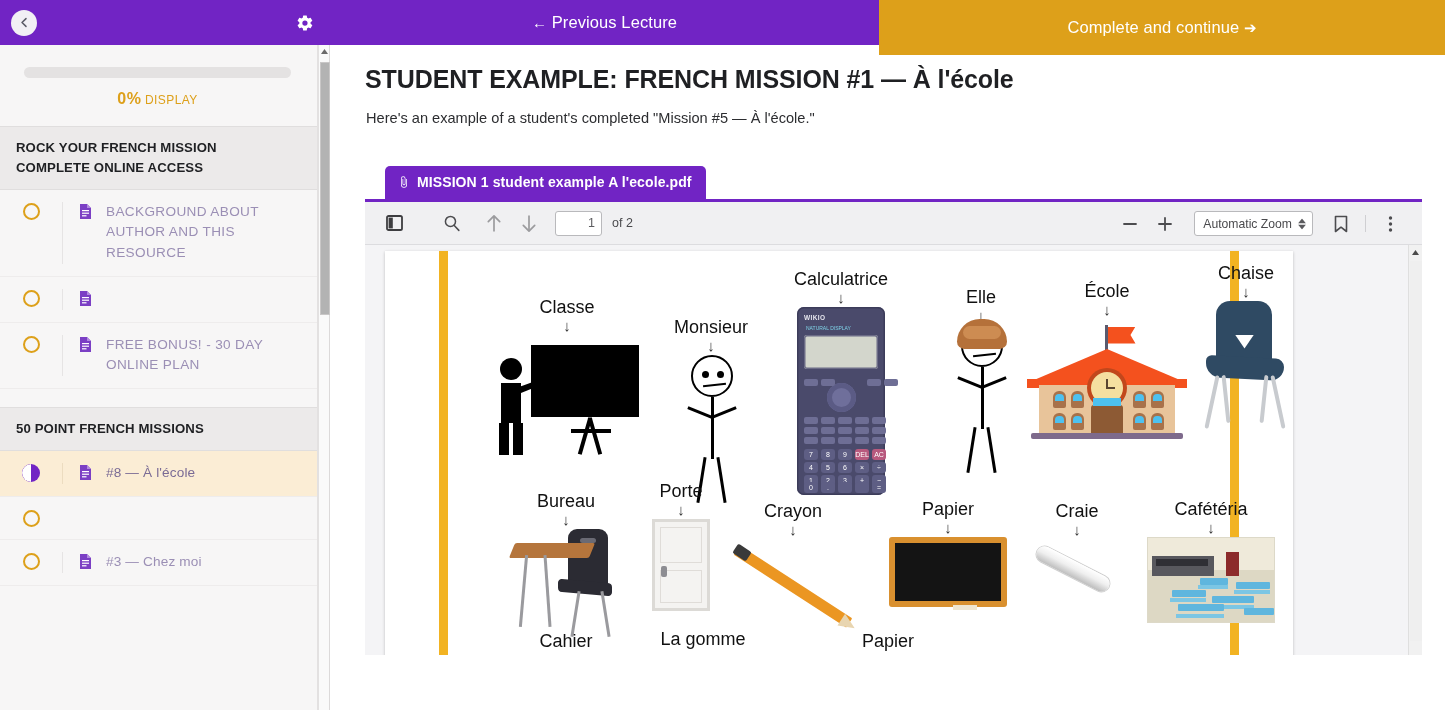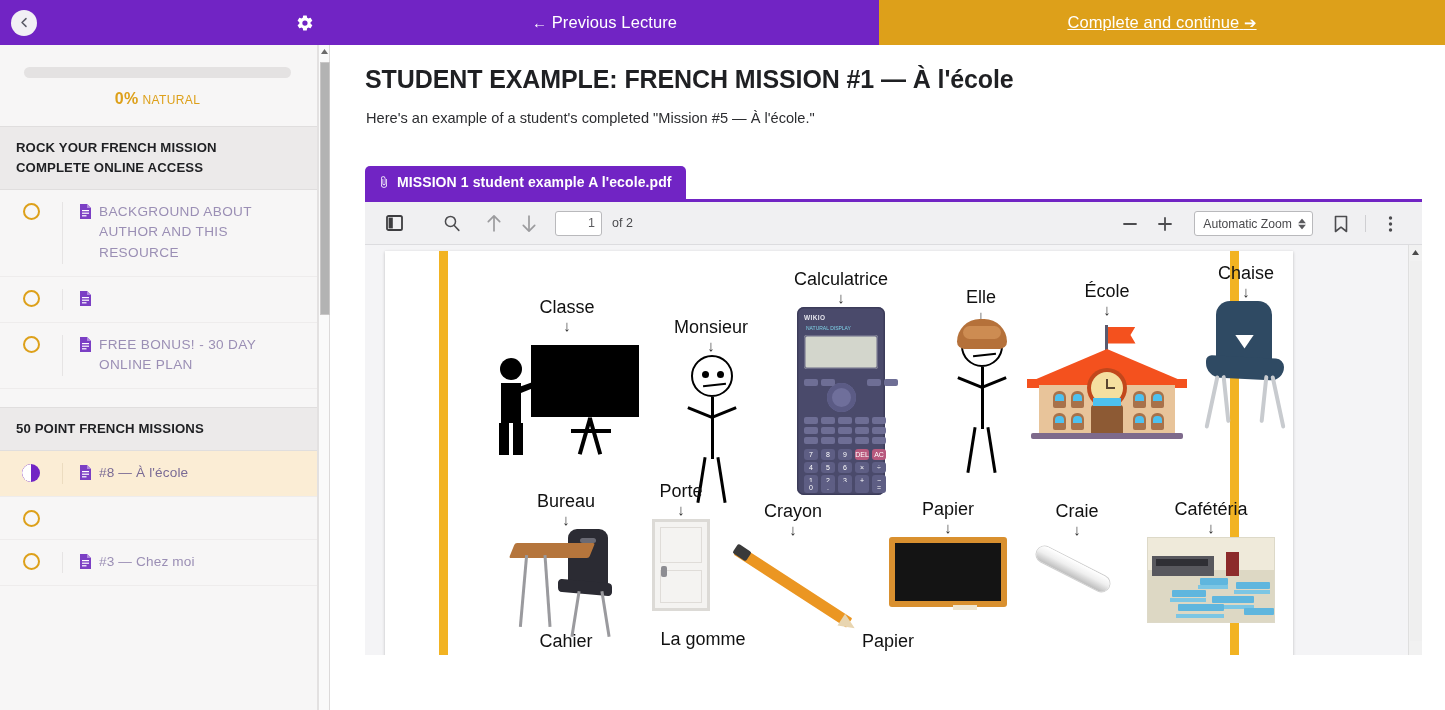--- a/index.html
+++ b/index.html
@@ -34,26 +34,25 @@
   .back-btn svg { display: block; }
   .gear-btn { display: flex; align-items: center; cursor: pointer; }
   .topbar-prev {
     flex: 0 0 549px; height: 45px;
     background: #7124c4; color: #fff;
     display: flex; align-items: center; justify-content: center;
     font-size: 16.5px; cursor: pointer;
     letter-spacing: .1px;
   }
   .topbar-next {
-    flex: 1; height: 45px;
+    flex: 1; height: 55px;
     background: #dda01a; color: #fff;
     display: flex; align-items: center; justify-content: center;
     font-size: 16.5px; cursor: pointer;
     letter-spacing: .1px;
-    text-decoration: underline;
   }
   .arrow-glyph { font-size: 15px; }
 
   
   .sidebar {
     position: absolute; top: 45px; left: 0;
     width: 318px; height: 665px;
     background: #f7f6f6;
     overflow: hidden;
     border-right: 1px solid #e3e1e1;
@@ -109,21 +108,21 @@
     background: #7124c4;
     position: relative; overflow: hidden;
   }
   .half::after {
     content: ""; position: absolute;
     left: 0; top: 0; width: 9px; height: 18px;
     background: #fff;
     border-top-left-radius: 9px; border-bottom-left-radius: 9px;
   }
   .lesson-body {
-    flex: 1; display: flex; align-items: flex-start; gap: 7px;
+    flex: 1; display: flex; align-items: flex-start; gap: 14px;
     padding-left: 16px;
     border-left: 1px solid #e6e4e4;
     min-height: 20px;
   }
   .lesson.active .lesson-body { border-left-color: #ecdcc0; }
   .doc-icon { flex: 0 0 13px; padding-top: 2px; }
   .lesson-label {
     font-size: 13.6px; color: #9b8fb5;
     line-height: 1.52; letter-spacing: .15px;
   }
@@ -159,21 +158,21 @@
     padding: 20px 0 0 34px;
     font-size: 25px; color: #1f2023;
     letter-spacing: -.1px; font-weight: bold;
   }
   .page-sub {
     padding: 16px 0 0 35px;
     font-size: 14.6px; color: #2c2d30;
   }
 
   
-  .attach-zone { padding: 40px 0 0 34px; }
+  .attach-zone { padding: 40px 0 0 54px; }
   .attach-tab {
     display: inline-flex; align-items: center; gap: 7px;
     background: #7124c4; color: #fff;
     border-radius: 5px 5px 0 0;
     padding: 8px 14px 9px 13px;
     font-size: 14px; font-weight: bold;
     cursor: pointer; letter-spacing: .1px;
   }
 
   
@@ -383,21 +382,21 @@
   <div class="topbar-next">
     <span>Complete and continue</span>&nbsp;<span class="arrow-glyph">➔</span>
   </div>
 </div>
 
 <div class="sidebar">
   <div class="progress-wrap">
     <div class="progress-track"></div>
     <div class="progress-label">
       <span class="pct">0%</span>
-      <span>NATURAL</span>
+      <span>DISPLAY</span>
     </div>
   </div>
 
   <div class="section-head">ROCK YOUR FRENCH MISSION COMPLETE ONLINE ACCESS</div>
 
   <div class="lesson">
     <div class="lesson-status">
         <div class="ring"></div>
       </div>
     <div class="lesson-body">

